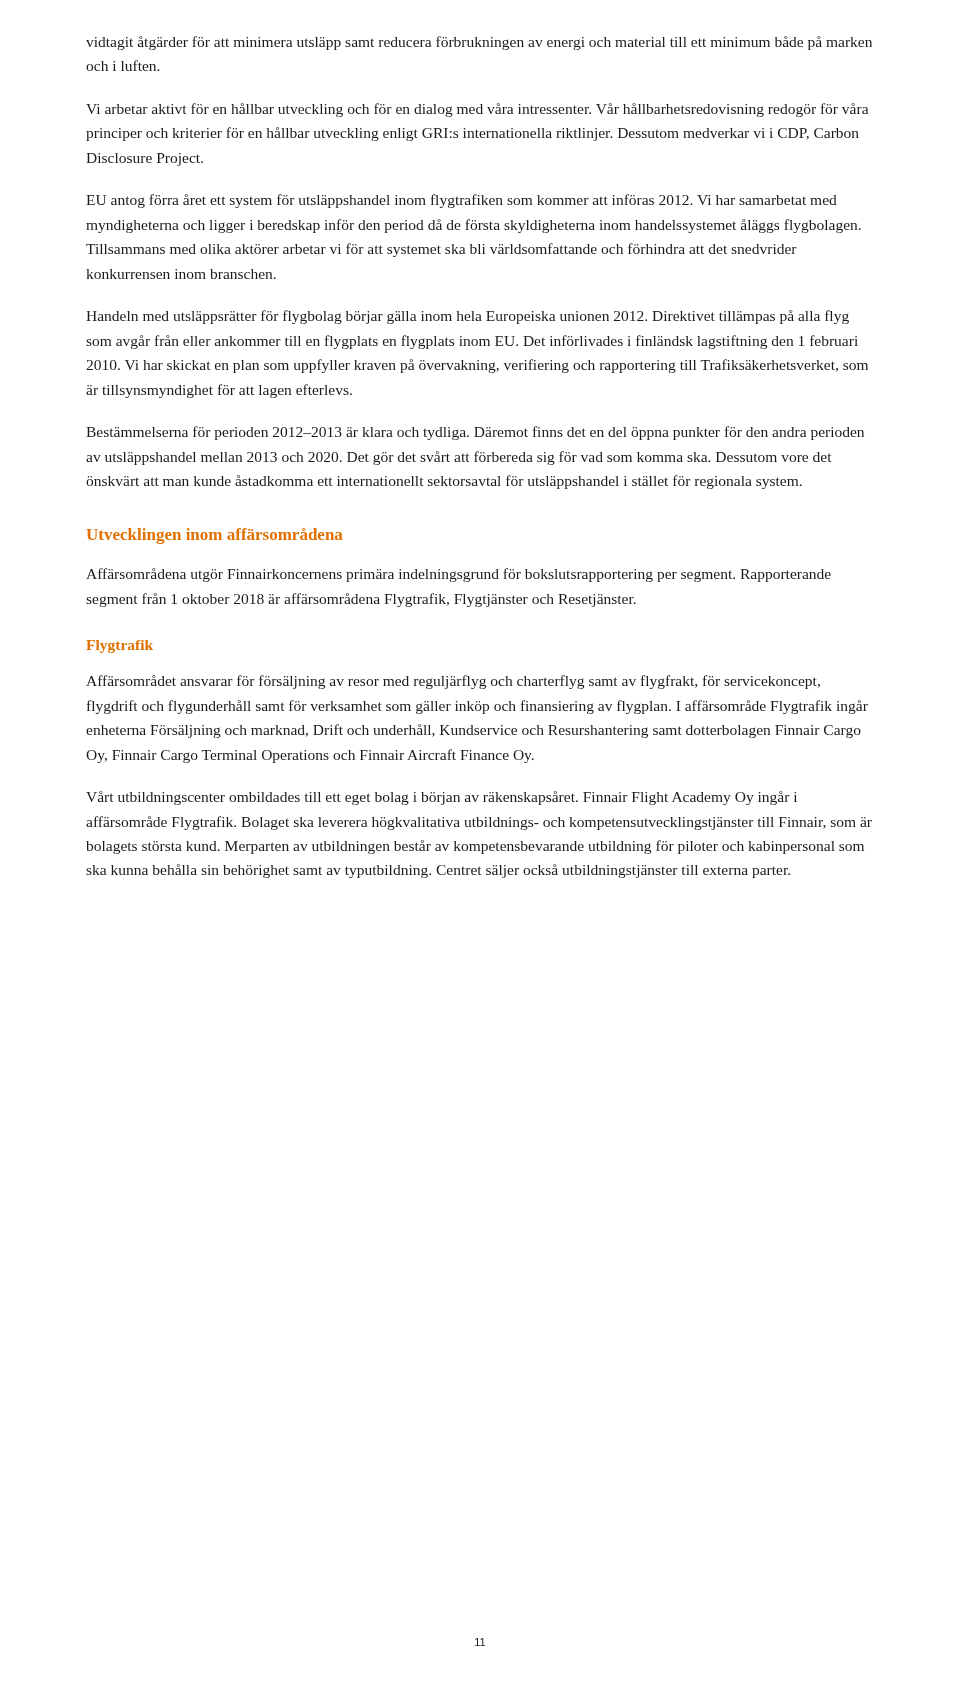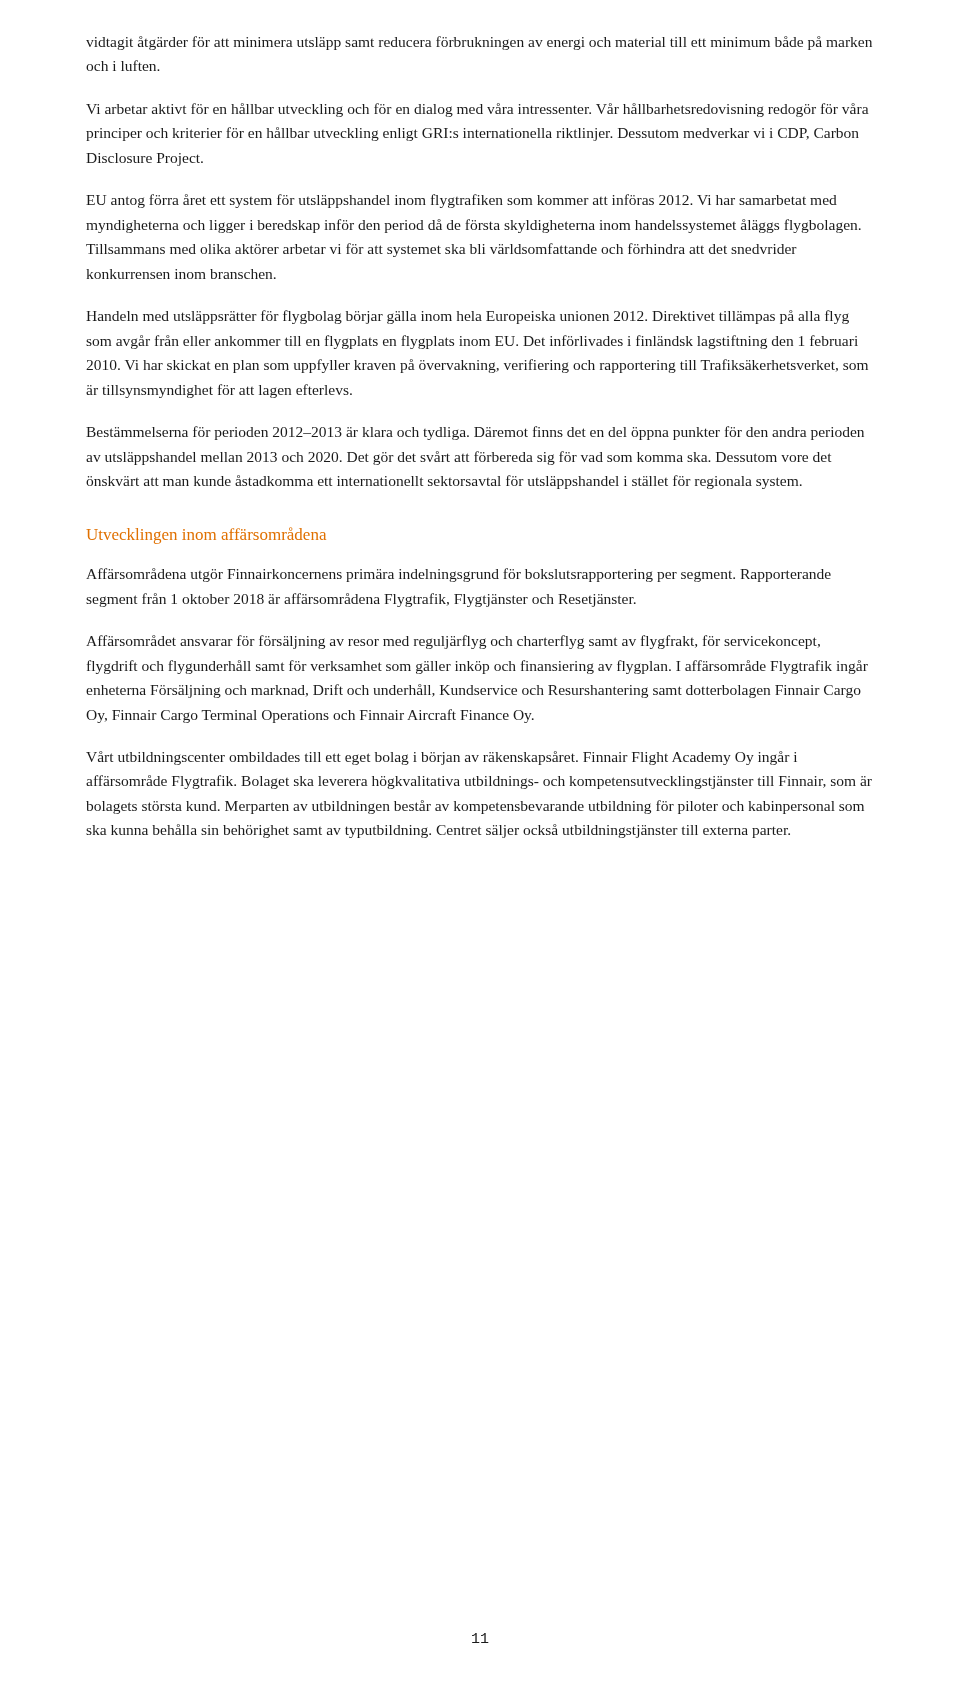--- a/index.html
+++ b/index.html
@@ -24,40 +24,40 @@
     .body-text {
       font-family: 'Georgia', serif;
       font-size: 15.5px;
       line-height: 1.58;
       color: #1a1a1a;
       margin-bottom: 18px;
     }
     .section-heading {
       font-family: 'Georgia', serif;
       font-size: 17px;
-      font-weight: normal;
+      font-weight: bold;
       color: #e07000;
       margin-top: 28px;
       margin-bottom: 14px;
     }
     .sub-heading {
       font-family: 'Georgia', serif;
       font-size: 15.5px;
       font-weight: bold;
       color: #e07000;
       margin-top: 22px;
       margin-bottom: 12px;
     }
     .page-number {
       position: absolute;
       bottom: 30px;
       left: 50%;
       transform: translateX(-50%);
-      font-family: Liberation Mono, monospace;
-      font-size: 15px;
+      font-family: Liberation Sans, sans-serif;
+      font-size: 11px;
       color: #1a1a1a;
     }
   </style>
 </head>
 <body>
 
 <div class="page">
 
   <p class="body-text">vidtagit åtgärder för att minimera utsläpp samt reducera förbrukningen av energi och material till ett minimum både på marken och i luften.</p>
 
@@ -66,20 +66,21 @@
   <p class="body-text">EU antog förra året ett system för utsläppshandel inom flygtrafiken som kommer att införas 2012. Vi har samarbetat med myndigheterna och ligger i beredskap inför den period då de första skyldigheterna inom handelssystemet åläggs flygbolagen. Tillsammans med olika aktörer arbetar vi för att systemet ska bli världsomfattande och förhindra att det snedvrider konkurrensen inom branschen.</p>
 
   <p class="body-text">Handeln med utsläppsrätter för flygbolag börjar gälla inom hela Europeiska unionen 2012. Direktivet tillämpas på alla flyg som avgår från eller ankommer till en flygplats en flygplats inom EU. Det införlivades i finländsk lagstiftning den 1 februari 2010. Vi har skickat en plan som uppfyller kraven på övervakning, verifiering och rapportering till Trafiksäkerhetsverket, som är tillsynsmyndighet för att lagen efterlevs.</p>
 
   <p class="body-text">Bestämmelserna för perioden 2012–2013 är klara och tydliga. Däremot finns det en del öppna punkter för den andra perioden av utsläppshandel mellan 2013 och 2020. Det gör det svårt att förbereda sig för vad som komma ska. Dessutom vore det önskvärt att man kunde åstadkomma ett internationellt sektorsavtal för utsläppshandel i stället för regionala system.</p>
 
   <h2 class="section-heading">Utvecklingen inom affärsområdena</h2>
 
   <p class="body-text">Affärsområdena utgör Finnairkoncernens primära indelningsgrund för bokslutsrapportering per segment. Rapporterande segment från 1 oktober 2018 är affärsområdena Flygtrafik, Flygtjänster och Resetjänster.</p>
 
+  <h3 class="sub-heading">Flygtrafik</h3>
 
   <p class="body-text">Affärsområdet ansvarar för försäljning av resor med reguljärflyg och charterflyg samt av flygfrakt, för servicekoncept, flygdrift och flygunderhåll samt för verksamhet som gäller inköp och finansiering av flygplan. I affärsområde Flygtrafik ingår enheterna Försäljning och marknad, Drift och underhåll, Kundservice och Resurshantering samt dotterbolagen Finnair Cargo Oy, Finnair Cargo Terminal Operations och Finnair Aircraft Finance Oy.</p>
 
   <p class="body-text">Vårt utbildningscenter ombildades till ett eget bolag i början av räkenskapsåret. Finnair Flight Academy Oy ingår i affärsområde Flygtrafik. Bolaget ska leverera högkvalitativa utbildnings- och kompetensutvecklingstjänster till Finnair, som är bolagets största kund. Merparten av utbildningen består av kompetensbevarande utbildning för piloter och kabinpersonal som ska kunna behålla sin behörighet samt av typutbildning. Centret säljer också utbildningstjänster till externa parter.</p>
 
   <div class="page-number">11</div>
 
 </div>
 
 </body></html>

